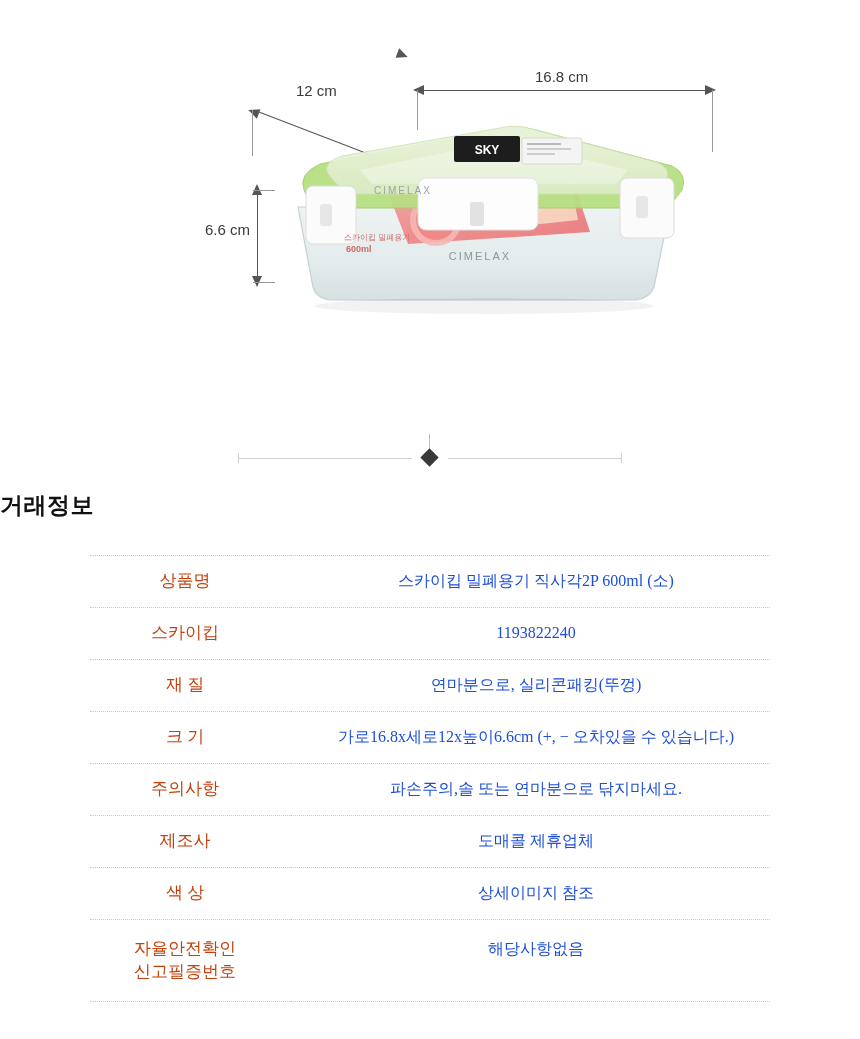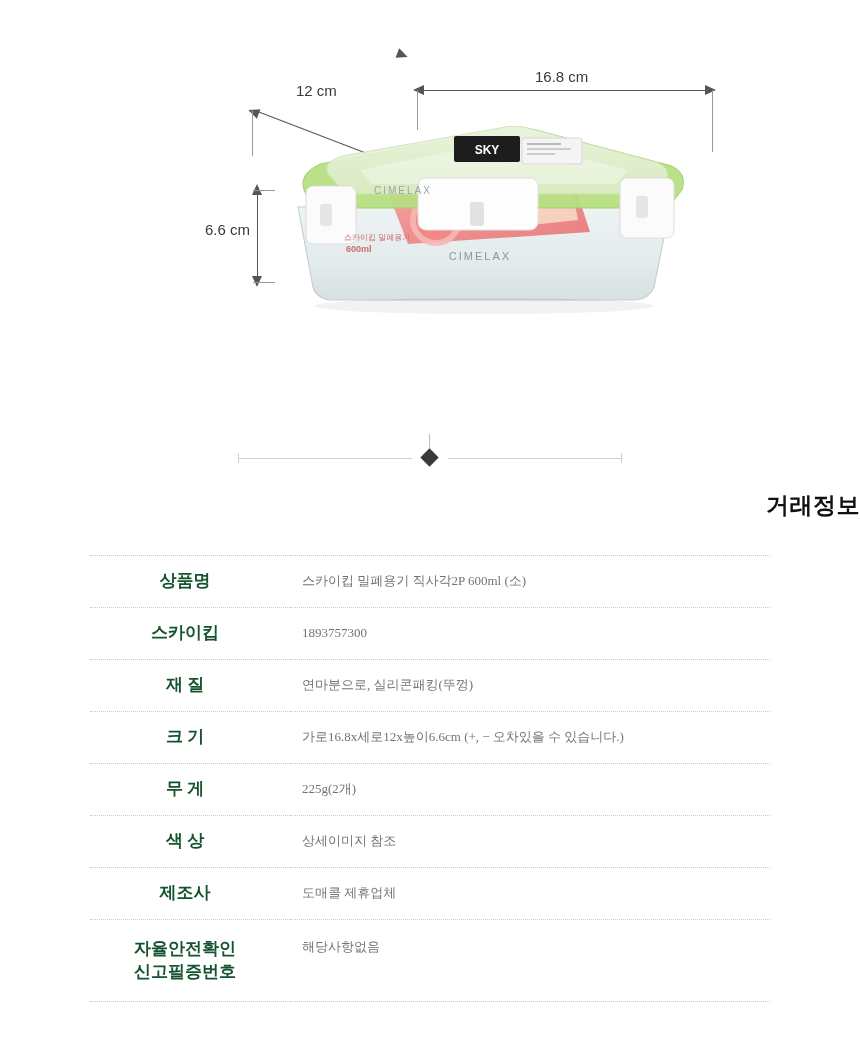--- a/index.html
+++ b/index.html
@@ -110,21 +110,21 @@
   .divider .v-stem {
     position: absolute;
     left: 429px;
     top: 14px;
     width: 1px;
     height: 20px;
     background: #bdbdbd;
   }
 
   .section-title {
-    text-align: right;
+    text-align: left;
     font-size: 23px;
     font-weight: bold;
     color: #111;
     letter-spacing: 0.5px;
     margin: 0 0 34px 0;
     font-family: "Liberation Serif", serif;
   }
 
   
   .spec-table {
@@ -137,31 +137,31 @@
     border-bottom: 1px dotted #cccccc;
   }
   .spec-table tr:first-child {
     border-top: 1px dotted #cccccc;
   }
   .spec-table th {
     width: 190px;
     text-align: center;
     vertical-align: middle;
     font-size: 17px;
-    font-weight: bold;
-    color: #14532d;
+    font-weight: normal;
+    color: #c2410c;
     padding: 14px 10px 14px 0;
     line-height: 1.35;
     white-space: pre-line;
   }
   .spec-table td {
-    text-align: left;
+    text-align: center;
     vertical-align: middle;
-    font-size: 13px;
-    color: #737373;
+    font-size: 16px;
+    color: #1d4ed8;
     padding: 14px 0 14px 12px;
     line-height: 1.4;
   }
   .spec-table tr.tall th,
   .spec-table tr.tall td {
     padding-top: 18px;
     padding-bottom: 18px;
   }
   .spec-table tr.tall td { vertical-align: top; }
 </style>
@@ -257,41 +257,41 @@
 <h2 class="section-title">거래정보</h2>
 
 <table class="spec-table">
   <tbody>
     <tr>
       <th>상품명</th>
       <td>스카이킵 밀폐용기 직사각2P 600ml (소)</td>
     </tr>
     <tr>
       <th>스카이킵</th>
-      <td>1893757300</td>
+      <td>1193822240</td>
     </tr>
     <tr>
       <th>재  질</th>
       <td>연마분으로, 실리콘패킹(뚜껑)</td>
     </tr>
     <tr>
       <th>크  기</th>
       <td>가로16.8x세로12x높이6.6cm (+, − 오차있을 수 있습니다.)</td>
     </tr>
     <tr>
-      <th>무  게</th>
-      <td>225g(2개)</td>
+      <th>주의사항</th>
+      <td>파손주의,솔 또는 연마분으로 닦지마세요.</td>
+    </tr>
+    <tr>
+      <th>제조사</th>
+      <td>도매콜 제휴업체</td>
     </tr>
     <tr>
       <th>색  상</th>
       <td>상세이미지 참조</td>
-    </tr>
-    <tr>
-      <th>제조사</th>
-      <td>도매콜 제휴업체</td>
     </tr>
     <tr class="tall">
       <th>자율안전확인
 신고필증번호</th>
       <td>해당사항없음</td>
     </tr>
   </tbody>
 </table>
 
 </body></html>

